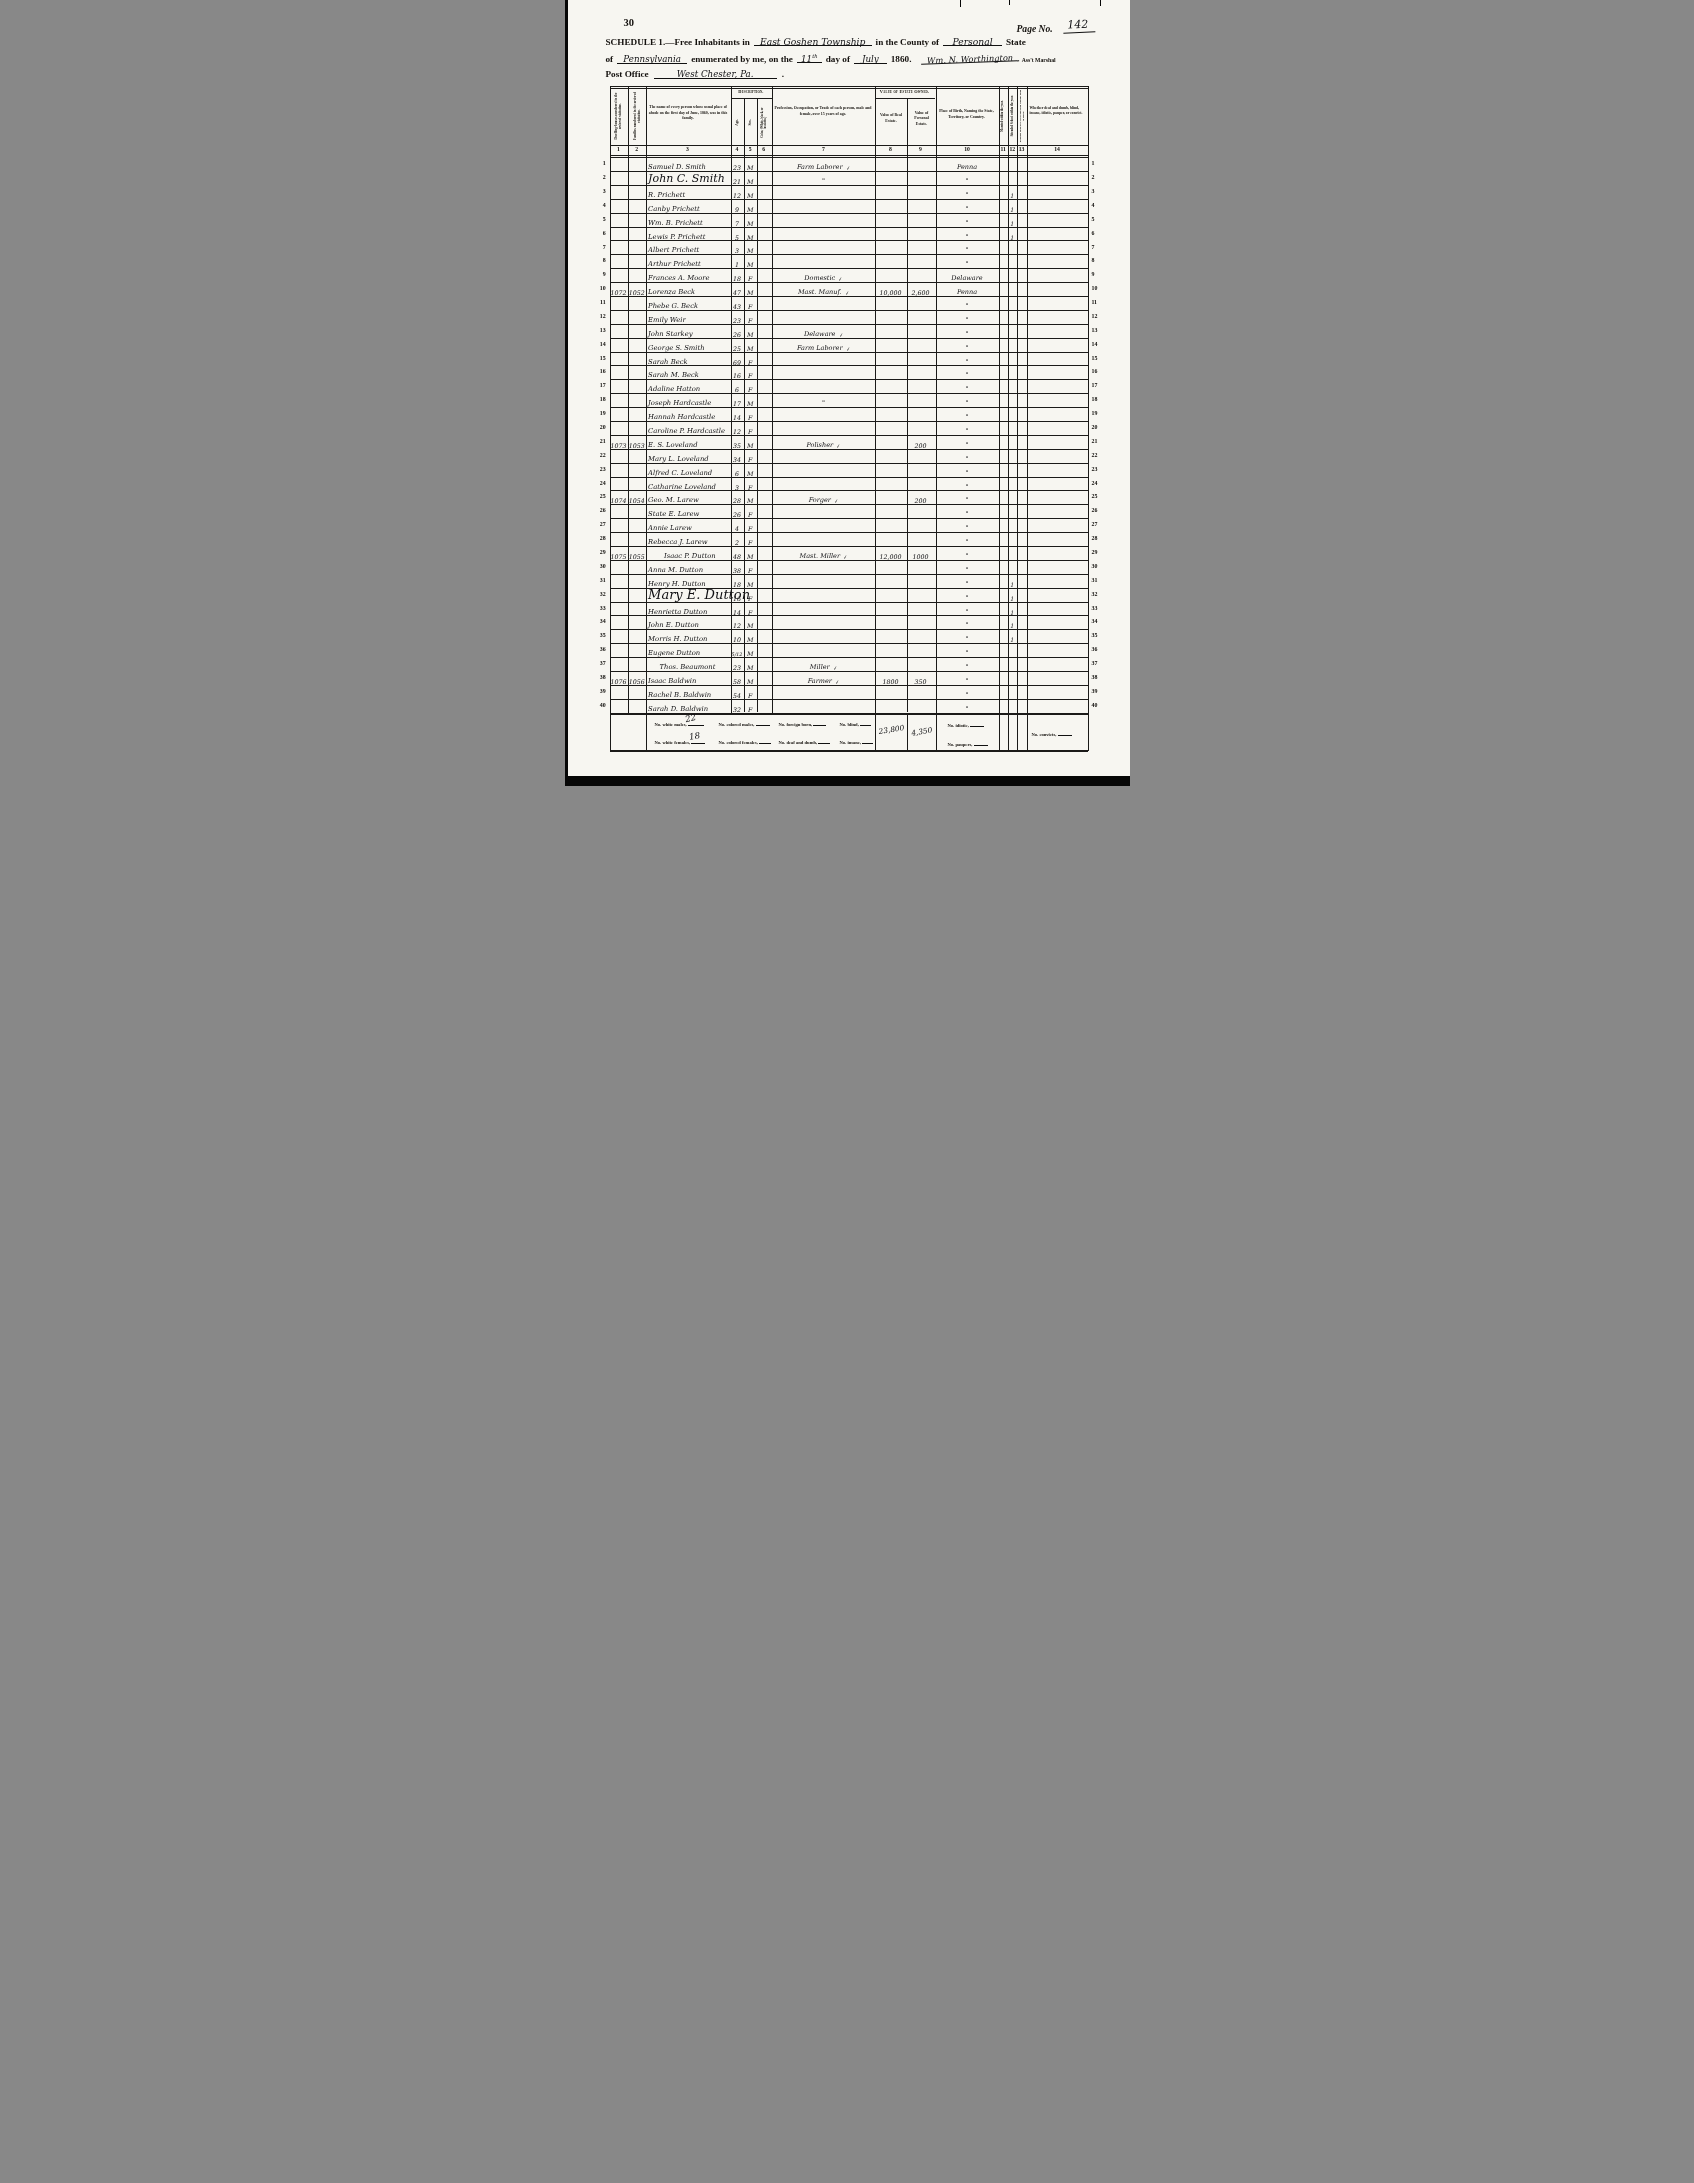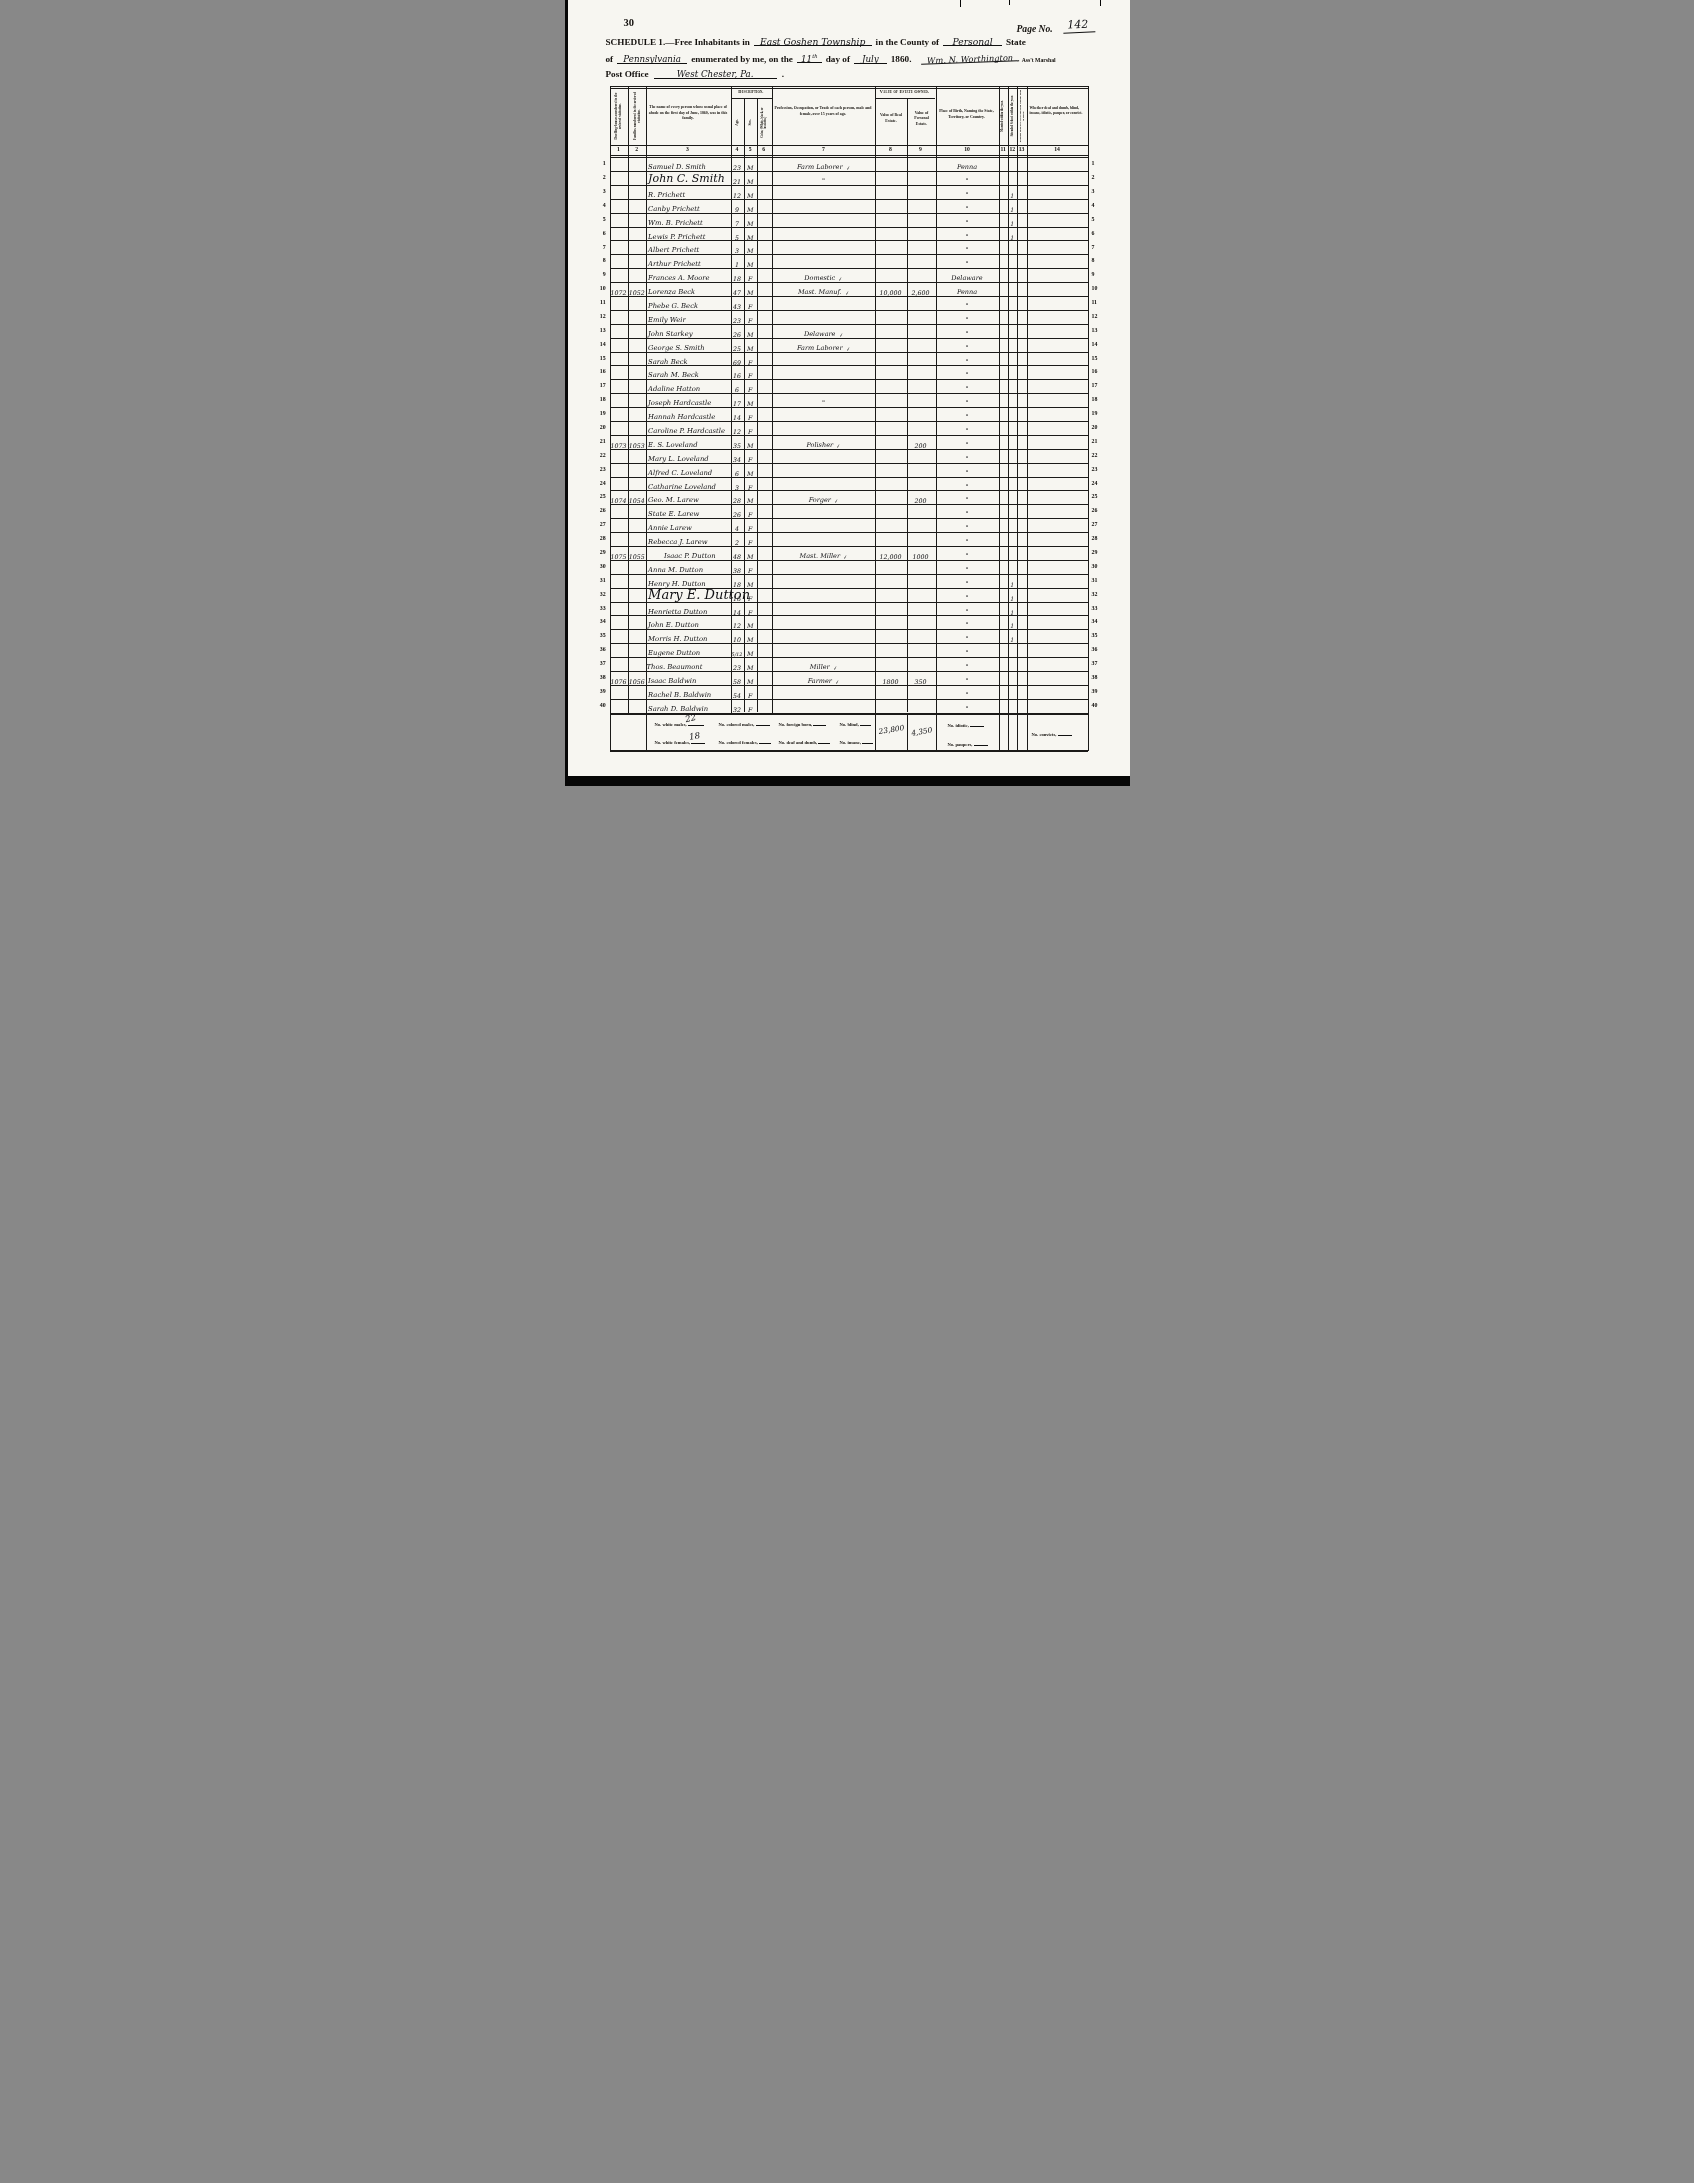--- a/index.html
+++ b/index.html
@@ -635,21 +635,21 @@
         </div>
         <div class="cell hw" style="left: 121px; top: 557px; width: 13px; height: 14px; font-size: 4.8px; padding-bottom: 0.4px;">
           <span>5/12</span>
         </div>
         <div class="cell hw" style="left: 134px; top: 557px; width: 13.5px; height: 14px; font-size: 6.3px; padding-bottom: 0.4px;">
           <span>M</span>
         </div>
         <div class="cell hw" style="left: 326px; top: 557px; width: 63px; height: 14px; font-size: 6.5px; padding-bottom: 0.4px;">
           <span>"</span>
         </div>
-        <div class="cell hw" style="left: 36px; top: 571px; width: 84px; height: 14px; font-size: 6.8px; justify-content: flex-start; padding-left: 1px; padding-bottom: 0.4px;">
+        <div class="cell hw" style="left: 36px; top: 571px; width: 84px; height: 14px; font-size: 6.8px; justify-content: flex-start; padding-left: 14px; padding-bottom: 0.4px;">
           <span>Thos. Beaumont</span>
         </div>
         <div class="cell hw" style="left: 121px; top: 571px; width: 13px; height: 14px; font-size: 6.3px; padding-bottom: 0.4px;">
           <span>23</span>
         </div>
         <div class="cell hw" style="left: 134px; top: 571px; width: 13.5px; height: 14px; font-size: 6.3px; padding-bottom: 0.4px;">
           <span>M</span>
         </div>
         <div class="cell hw" style="left: 162px; top: 571px; width: 104px; height: 14px; font-size: 6.5px; padding-bottom: 0.4px;">
           <span>Miller</span>

